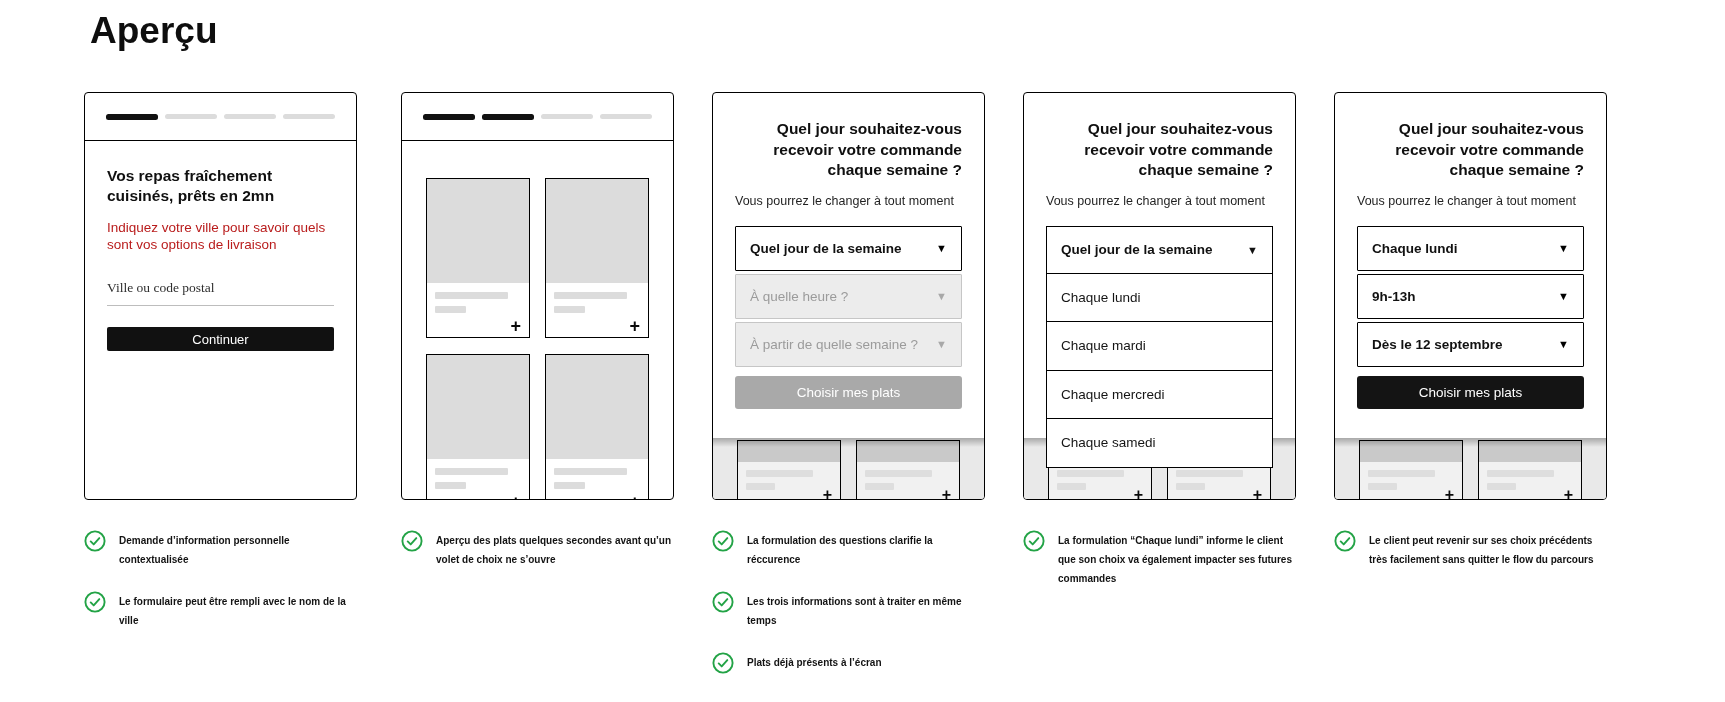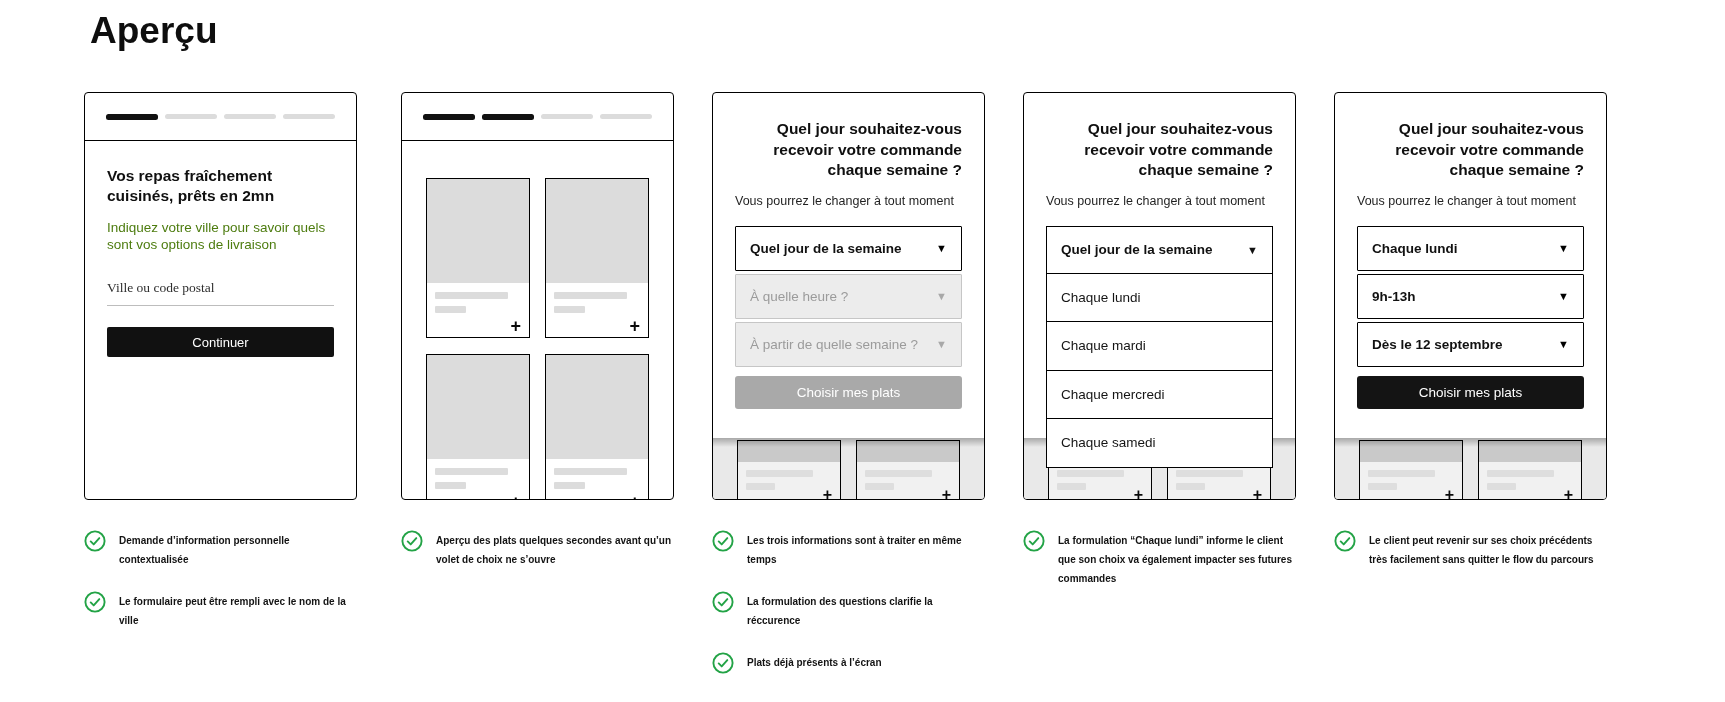--- a/index.html
+++ b/index.html
@@ -8,24 +8,24 @@
   .col{position:absolute;top:92px;width:273px;}
   #col1{left:84px}#col2{left:401px}#col3{left:712px}#col4{left:1023px}#col5{left:1334px}
 
   .phone{position:relative;height:408px;border:1.5px solid #000;border-radius:4px;background:#fff;overflow:hidden;box-sizing:border-box;}
   .phone-header{height:47px;border-bottom:1.5px solid #000;display:flex;align-items:center;gap:7px;padding:0 21px;}
   .seg{height:5px;flex:1;background:var(--wireframe-gray,#dcdcdc);border-radius:2.5px;}
   .seg.active{background:var(--ink,#0c0c0c);height:6px;}
 
   .p-body{position:relative;z-index:2;padding:0 22px;}
   .p1-title{margin:25px 0 0;font-size:15.5px;font-weight:700;line-height:20px;color:#101010;}
-  .p1-sub{margin:13px 0 0;font-size:13.5px;line-height:17px;color:#4d7c0f;}
+  .p1-sub{margin:13px 0 0;font-size:13.5px;line-height:17px;color:#b91c1c;}
   .city-input{display:block;margin-top:27px;width:100%;border:none;border-bottom:1.5px solid #bdbdbd;padding:0 0 9px;font-size:13.5px;font-family:Liberation Serif, serif;color:#222;background:transparent;outline:none;box-sizing:border-box;}
   .city-input::placeholder{color:#2e2e2e;opacity:1;}
-  .btn{display:flex;align-items:center;justify-content:center;font-size:13px;color:#fff;height:30px;border-radius:2px;cursor:pointer;}
+  .btn{display:flex;align-items:center;justify-content:center;font-size:13px;color:#fff;height:24px;border-radius:2px;cursor:pointer;}
   .btn-continue{margin-top:21px;background:var(--ink,#101010);}
 
   .grid{margin:37px 24px 0;display:grid;grid-template-columns:1fr 1fr;gap:16px 15px;}
   .card{position:relative;height:160px;border:1.5px solid #000;background:#fff;box-sizing:border-box;}
   .card-img{height:104px;background:var(--wireframe-gray,#dcdcdc);}
   .card-lines{padding:9px 8px 0;}
   .ln{height:7px;background:var(--wireframe-gray,#dcdcdc);border-radius:1px;}
   .ln-a{width:85%;margin-bottom:7px;}
   .ln-b{width:36%;}
   .plus{position:absolute;right:8px;bottom:2px;font-size:18px;font-weight:700;color:#0a0a0a;line-height:1;}
@@ -200,28 +200,28 @@
         </div>
       </div>
     </div>
   </div>
   <div class="notes">
     <div class="note">
       <svg width="22" height="22" viewBox="0 0 22 22">
           <circle cx="11" cy="11" r="9.6" fill="none" stroke="var(--accent-green)" stroke-width="1.9"></circle>
           <path d="M6.7 11.4l3 3 5.6-6.3" fill="none" stroke="var(--accent-green)" stroke-width="1.9" stroke-linecap="round" stroke-linejoin="round"></path>
         </svg>
+      <p>La formulation des questions clarifie la réccurence</p>
+    </div>
+    <div class="note">
+      <svg width="22" height="22" viewBox="0 0 22 22">
+          <circle cx="11" cy="11" r="9.6" fill="none" stroke="var(--accent-green)" stroke-width="1.9"></circle>
+          <path d="M6.7 11.4l3 3 5.6-6.3" fill="none" stroke="var(--accent-green)" stroke-width="1.9" stroke-linecap="round" stroke-linejoin="round"></path>
+        </svg>
       <p>Les trois informations sont à traiter en même temps</p>
-    </div>
-    <div class="note">
-      <svg width="22" height="22" viewBox="0 0 22 22">
-          <circle cx="11" cy="11" r="9.6" fill="none" stroke="var(--accent-green)" stroke-width="1.9"></circle>
-          <path d="M6.7 11.4l3 3 5.6-6.3" fill="none" stroke="var(--accent-green)" stroke-width="1.9" stroke-linecap="round" stroke-linejoin="round"></path>
-        </svg>
-      <p>La formulation des questions clarifie la réccurence</p>
     </div>
     <div class="note">
       <svg width="22" height="22" viewBox="0 0 22 22">
           <circle cx="11" cy="11" r="9.6" fill="none" stroke="var(--accent-green)" stroke-width="1.9"></circle>
           <path d="M6.7 11.4l3 3 5.6-6.3" fill="none" stroke="var(--accent-green)" stroke-width="1.9" stroke-linecap="round" stroke-linejoin="round"></path>
         </svg>
       <p>Plats déjà présents à l’écran</p>
     </div>
   </div>
 </section>

